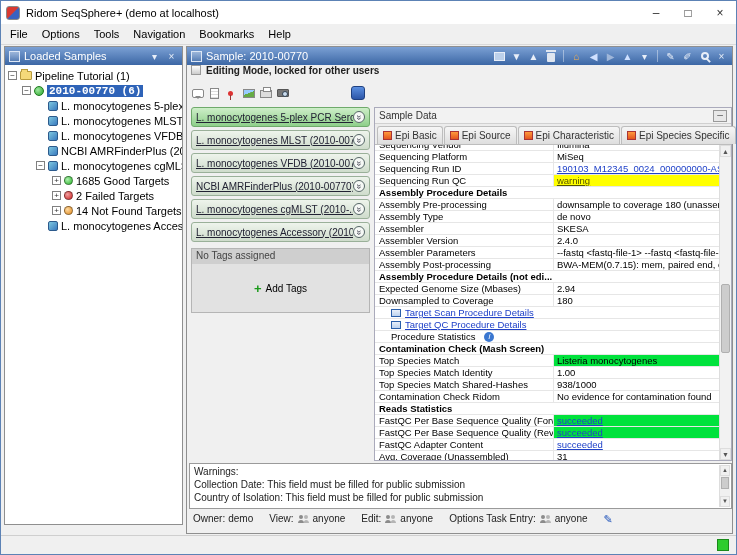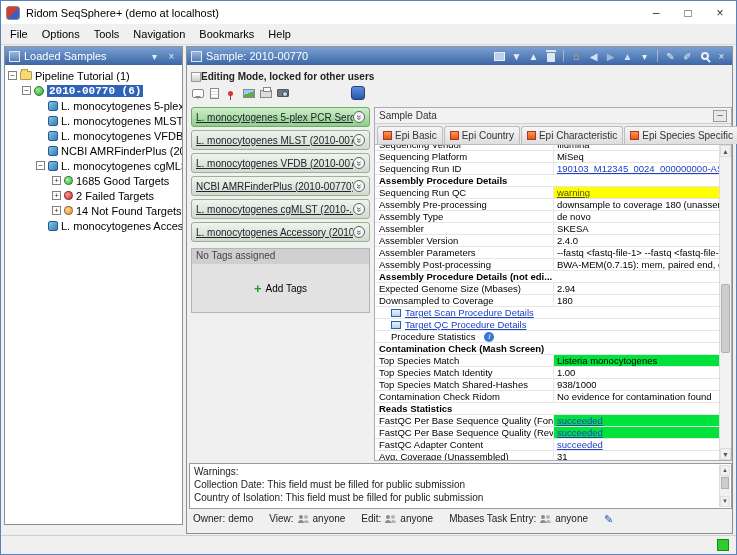--- a/index.html
+++ b/index.html
@@ -57,21 +57,21 @@
   .dot { width:9px; height:9px; border-radius:50%; border:1px solid rgba(0,0,0,.4); flex:none; }
   .dot.g { background:radial-gradient(circle at 35% 35%,#b0f0b0,#28b428); }
   .dot.r { background:radial-gradient(circle at 35% 35%,#f0a0a0,#cc2222); }
   .dot.o { background:radial-gradient(circle at 35% 35%,#ffd9a0,#e08a1e); }
   .tlab { overflow:hidden; }
   .sel-label { background:#2e63b8; color:#fff; font-weight:bold; padding:0 2px;font-family:Liberation Mono, monospace; }
 
   
   .right-panel { position:absolute; top:1px; left:185px; right:3px; bottom:1px; border:1px solid #8f8f8f;
                  background:#f0f0f0; display:flex; flex-direction:column; }
-  .editrow { height:17px; display:flex; align-items:flex-end; padding-left:4px; font-size:10px;
+  .editrow { height:17px; display:flex; align-items:flex-start; gap:5px; padding-left:4px; font-size:10px;
              font-weight:bold; color:#222; flex:none; }
   .em-ico { width:10px; height:10px; background:linear-gradient(#fff,#ccc); border:1px solid #999; flex:none; }
   .iconsrow { height:22px; display:flex; align-items:center; gap:4px; padding-left:4px; flex:none; }
   .bubble { width:12px; height:9px; border:1px solid #888; border-radius:2px; background:#fff; position:relative; }
   .bubble::after { content:""; position:absolute; left:2px; bottom:-5px; border:3px solid transparent; border-top-color:#888; }
   .page { width:9px; height:11px; border:1px solid #888; background:repeating-linear-gradient(#fff,#fff 2px,#bbb 3px); }
   .pinic { width:5px; height:5px; border-radius:50%; background:#d33; position:relative; margin-right:3px; }
   .pinic::after { content:""; position:absolute; left:2px; top:4px; width:1px; height:5px; background:#933; }
   .pic { width:12px; height:9px; border:1px solid #888; background:linear-gradient(160deg,#99ccff 45%,#66aa44 46%); }
   .printer { width:12px; height:8px; border:1px solid #888; background:#ddd; position:relative; margin-top:2px; }
@@ -357,21 +357,21 @@
             <span>Sample Data</span>
             <span class="sd-collapse">─</span>
           </div>
           <div class="tabs">
             <div class="tab">
               <span class="tabico epi"></span>
               <span>Epi Basic</span>
             </div>
             <div class="tab">
               <span class="tabico epi"></span>
-              <span>Epi Country</span>
+              <span>Epi Source</span>
             </div>
             <div class="tab">
               <span class="tabico epi"></span>
               <span>Epi Characteristic</span>
             </div>
             <div class="tab">
               <span class="tabico epi"></span>
               <span>Epi Species Specific</span>
             </div>
             <div class="tab active">
@@ -390,28 +390,28 @@
               <div class="trw">
                 <div class="tl">Sequencing Platform</div>
                 <div class="tv">MiSeq</div>
               </div>
               <div class="trw">
                 <div class="tl">Sequencing Run ID</div>
                 <div class="tv">
                     <span class="lk">190103_M12345_0024_000000000-ASY71</span>
                   </div>
               </div>
-              <div class="trw sec">
-                <span>Assembly Procedure Details</span>
-              </div>
               <div class="trw">
                 <div class="tl">Sequencing Run QC</div>
                 <div class="tv hl-y">
                     <span class="lk dark">warning</span>
                   </div>
+              </div>
+              <div class="trw sec">
+                <span>Assembly Procedure Details</span>
               </div>
               <div class="trw">
                 <div class="tl">Assembly Pre-processing</div>
                 <div class="tv">downsample to coverage 180 (unassembl...</div>
               </div>
               <div class="trw">
                 <div class="tl">Assembly Type</div>
                 <div class="tv">de novo</div>
               </div>
               <div class="trw">
@@ -536,21 +536,21 @@
             <span>Edit:</span>
             <svg width="13" height="10" viewBox="0 0 13 10">
                 <circle cx="4" cy="3" r="2" fill="#8b8b8b"></circle>
                 <path d="M1 9c0-2 1.5-3 3-3s3 1 3 3z" fill="#8b8b8b"></path>
                 <circle cx="9" cy="3" r="2" fill="#b5b5b5"></circle>
                 <path d="M6.5 9c.3-1.8 1.5-3 2.5-3 1.5 0 3 1 3 3z" fill="#b5b5b5"></path>
               </svg>
             <span>anyone</span>
           </span>
           <span class="ogrp">
-            <span>Mbases Task Entry:</span>
+            <span>Options Task Entry:</span>
             <svg width="13" height="10" viewBox="0 0 13 10">
                 <circle cx="4" cy="3" r="2" fill="#8b8b8b"></circle>
                 <path d="M1 9c0-2 1.5-3 3-3s3 1 3 3z" fill="#8b8b8b"></path>
                 <circle cx="9" cy="3" r="2" fill="#b5b5b5"></circle>
                 <path d="M6.5 9c.3-1.8 1.5-3 2.5-3 1.5 0 3 1 3 3z" fill="#b5b5b5"></path>
               </svg>
             <span>anyone</span>
           </span>
           <span class="pencil">✎</span>
         </div>

